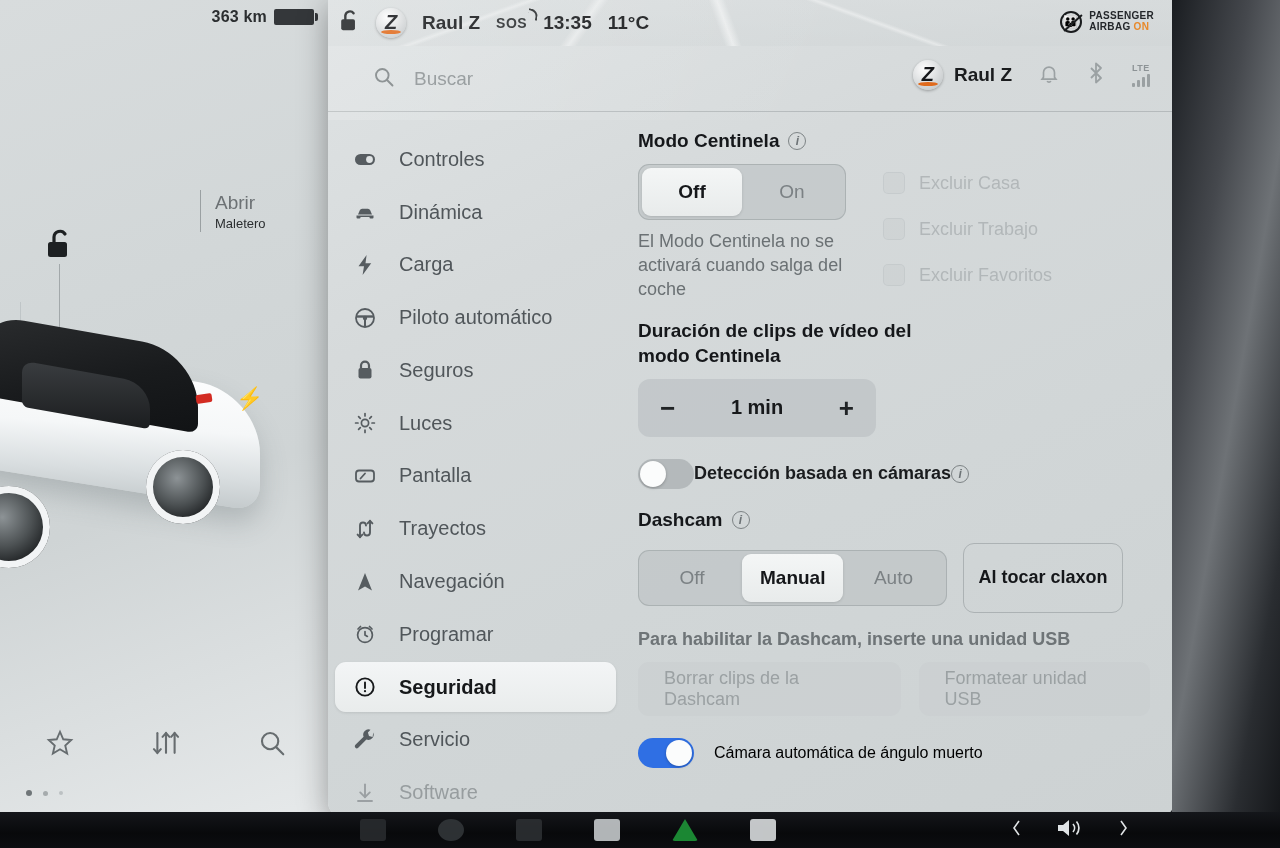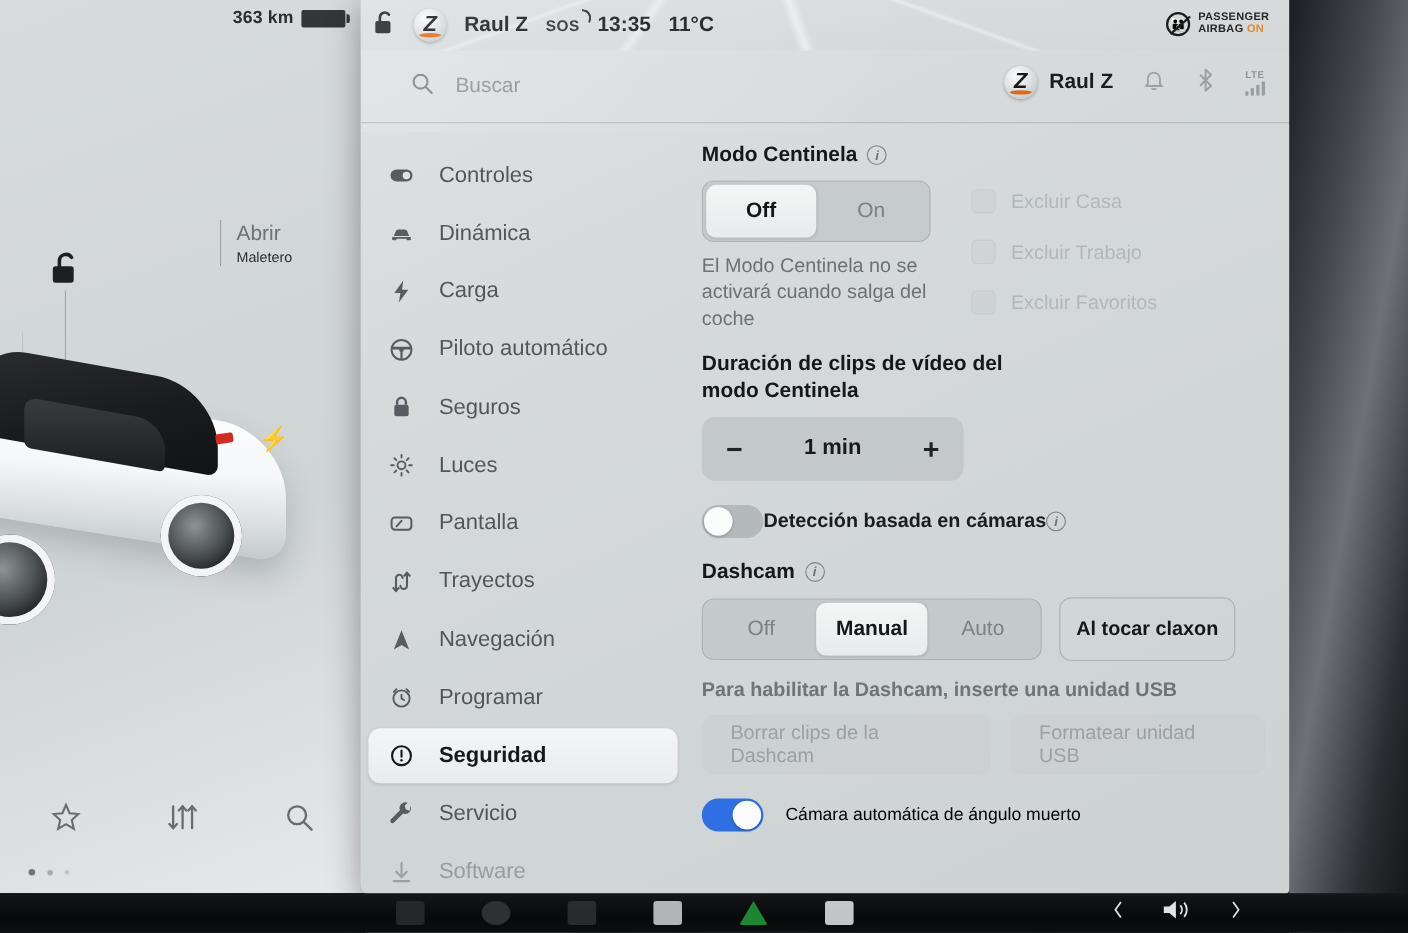--- a/index.html
+++ b/index.html
@@ -30,21 +30,21 @@
   #range-text { font-size: 16px; font-weight: 700; color: #2b2e30; letter-spacing: .2px; }
   .battery {
     width: 40px; height: 16px; border-radius: 2px;
     background: #34373a; position: relative;
   }
   .battery::after {
     content:""; position:absolute; right:-4px; top:4px;
     width:3px; height:8px; border-radius:0 2px 2px 0; background:#34373a;
   }
   #trunk-callout {
-    position: absolute; left: 200px; top: 200px;
+    position: absolute; left: 200px; top: 190px;
     padding-left: 14px; border-left: 1px solid #9aa0a2;
     line-height: 1.32;
   }
   #trunk-callout .l1 { font-size: 19px; color: #6c7174; }
   #trunk-callout .l2 { font-size: 13px; color: #2b2e30; font-weight: 400; }
   #lock-wrap { position:absolute; left:44px; top:228px; }
   #lock-wrap .stem {
     position:absolute; left:15px; top:36px; width:1px; height:120px; background:#a2a8aa;
   }
   
@@ -264,21 +264,21 @@
   }
   .tgl .knob {
     position:absolute; top:2px; left:2px; width:26px; height:26px; border-radius:50%;
     background:#fbfcfc; box-shadow: 0 1px 3px rgba(0,0,0,.25);
   }
   .tgl.on { background:#2f6fe4; }
   .tgl.on .knob { left: 28px; }
   .toggle-row .tgl-lbl { font-size: 18px; font-weight:700; color:#1a1c1e; }
   #dashcam-row { display:flex; align-items:center; gap: 16px; margin-top: 6px; }
   .btn-out {
-    min-width: 96px; height: 58px; padding: 0 14px;
+    min-width: 96px; height: 70px; padding: 0 14px;
     border:1px solid rgba(163,169,171,.8); border-radius: 11px;
     display:flex; align-items:center; justify-content:center; text-align:center;
     font-size: 18px; font-weight:700; color:#15171a; line-height:1.15; cursor:pointer;
   }
   #usb-note { margin-top: 16px; font-size: 18px; font-weight:700; color:#6e7477; }
   #usb-actions { display:flex; gap: 18px; margin-top: 12px; }
   .btn-flat {
     height: 54px; padding: 0 26px; border-radius: 11px;
     background: rgba(199,204,206,.45);
     display:flex; align-items:center; justify-content:center;

